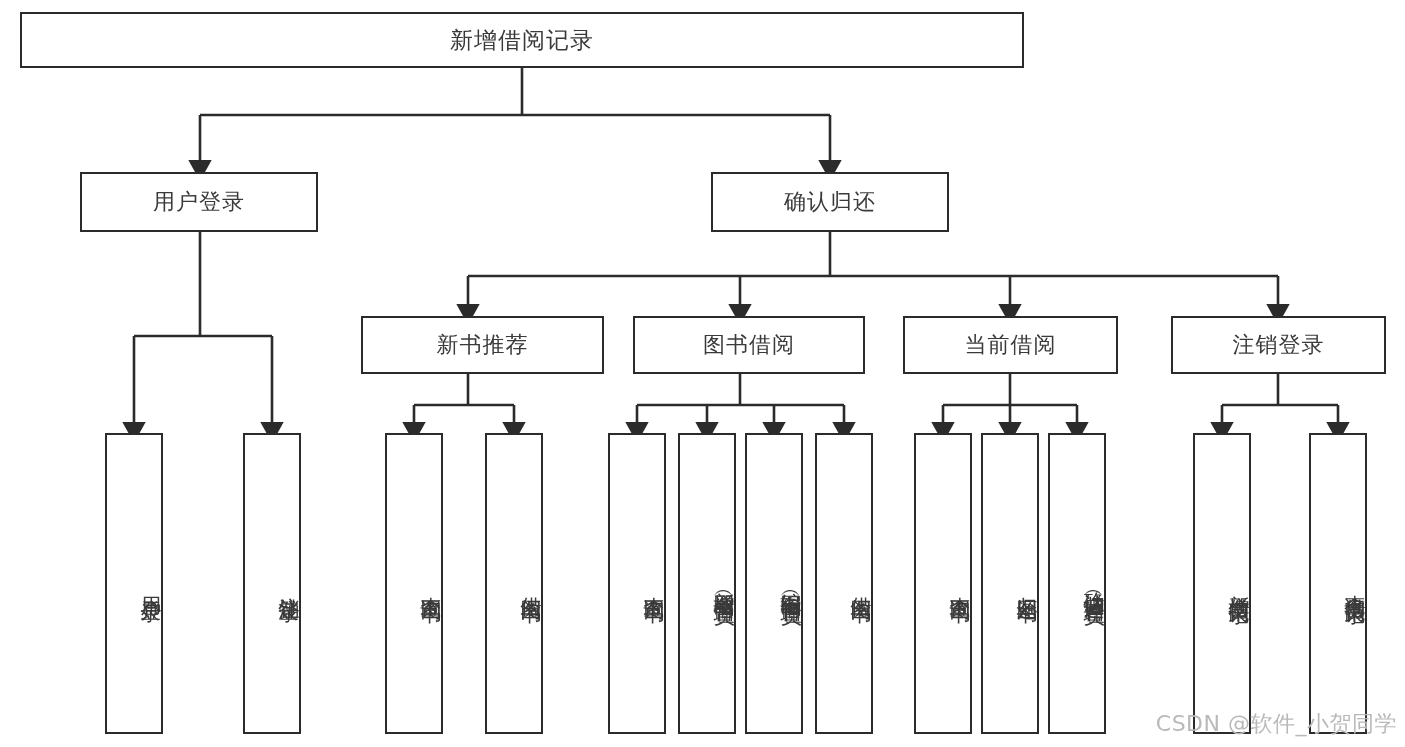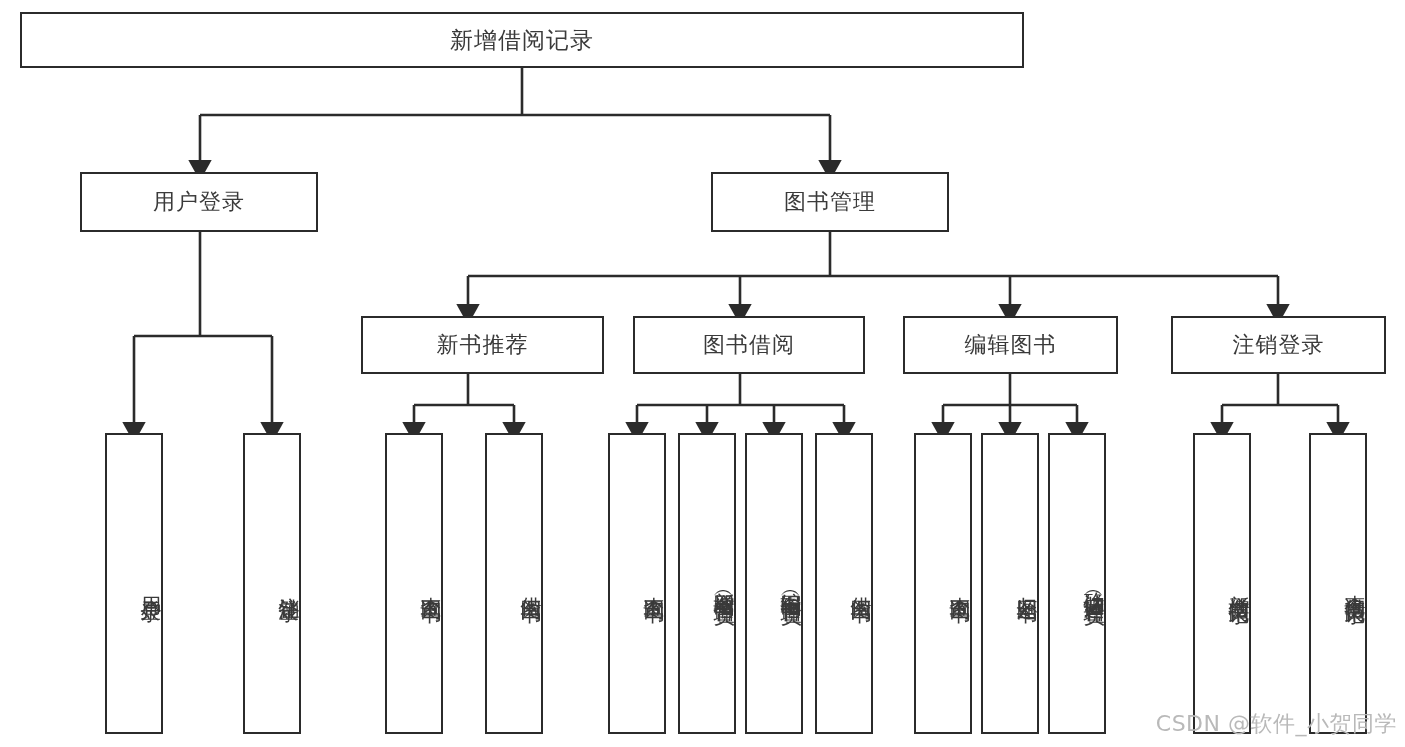--- a/index.html
+++ b/index.html
@@ -122,31 +122,31 @@
   </svg>
 
   <div class="node h root" style="left:20px; top:12px; width:1004px; height:56px;">
     <span>新增借阅记录</span>
   </div>
 
   <div class="node h" style="left:80px; top:172px; width:238px; height:60px;">
     <span>用户登录</span>
   </div>
   <div class="node h" style="left:711px; top:172px; width:238px; height:60px;">
-    <span>图书管理</span>
+    <span>确认归还</span>
   </div>
 
   <div class="node h" style="left:361px; top:316px; width:243px; height:58px;">
     <span>新书推荐</span>
   </div>
   <div class="node h" style="left:633px; top:316px; width:232px; height:58px;">
     <span>图书借阅</span>
   </div>
   <div class="node h" style="left:903px; top:316px; width:215px; height:58px;">
-    <span>编辑图书</span>
+    <span>当前借阅</span>
   </div>
   <div class="node h" style="left:1171px; top:316px; width:215px; height:58px;">
     <span>注销登录</span>
   </div>
 
   <div class="node v" style="left:105px; top:433px; width:58px; height:301px;">
     <span class="vlabel">用户登录</span>
   </div>
   <div class="node v" style="left:243px; top:433px; width:58px; height:301px;">
     <span class="vlabel">注销登录</span>

